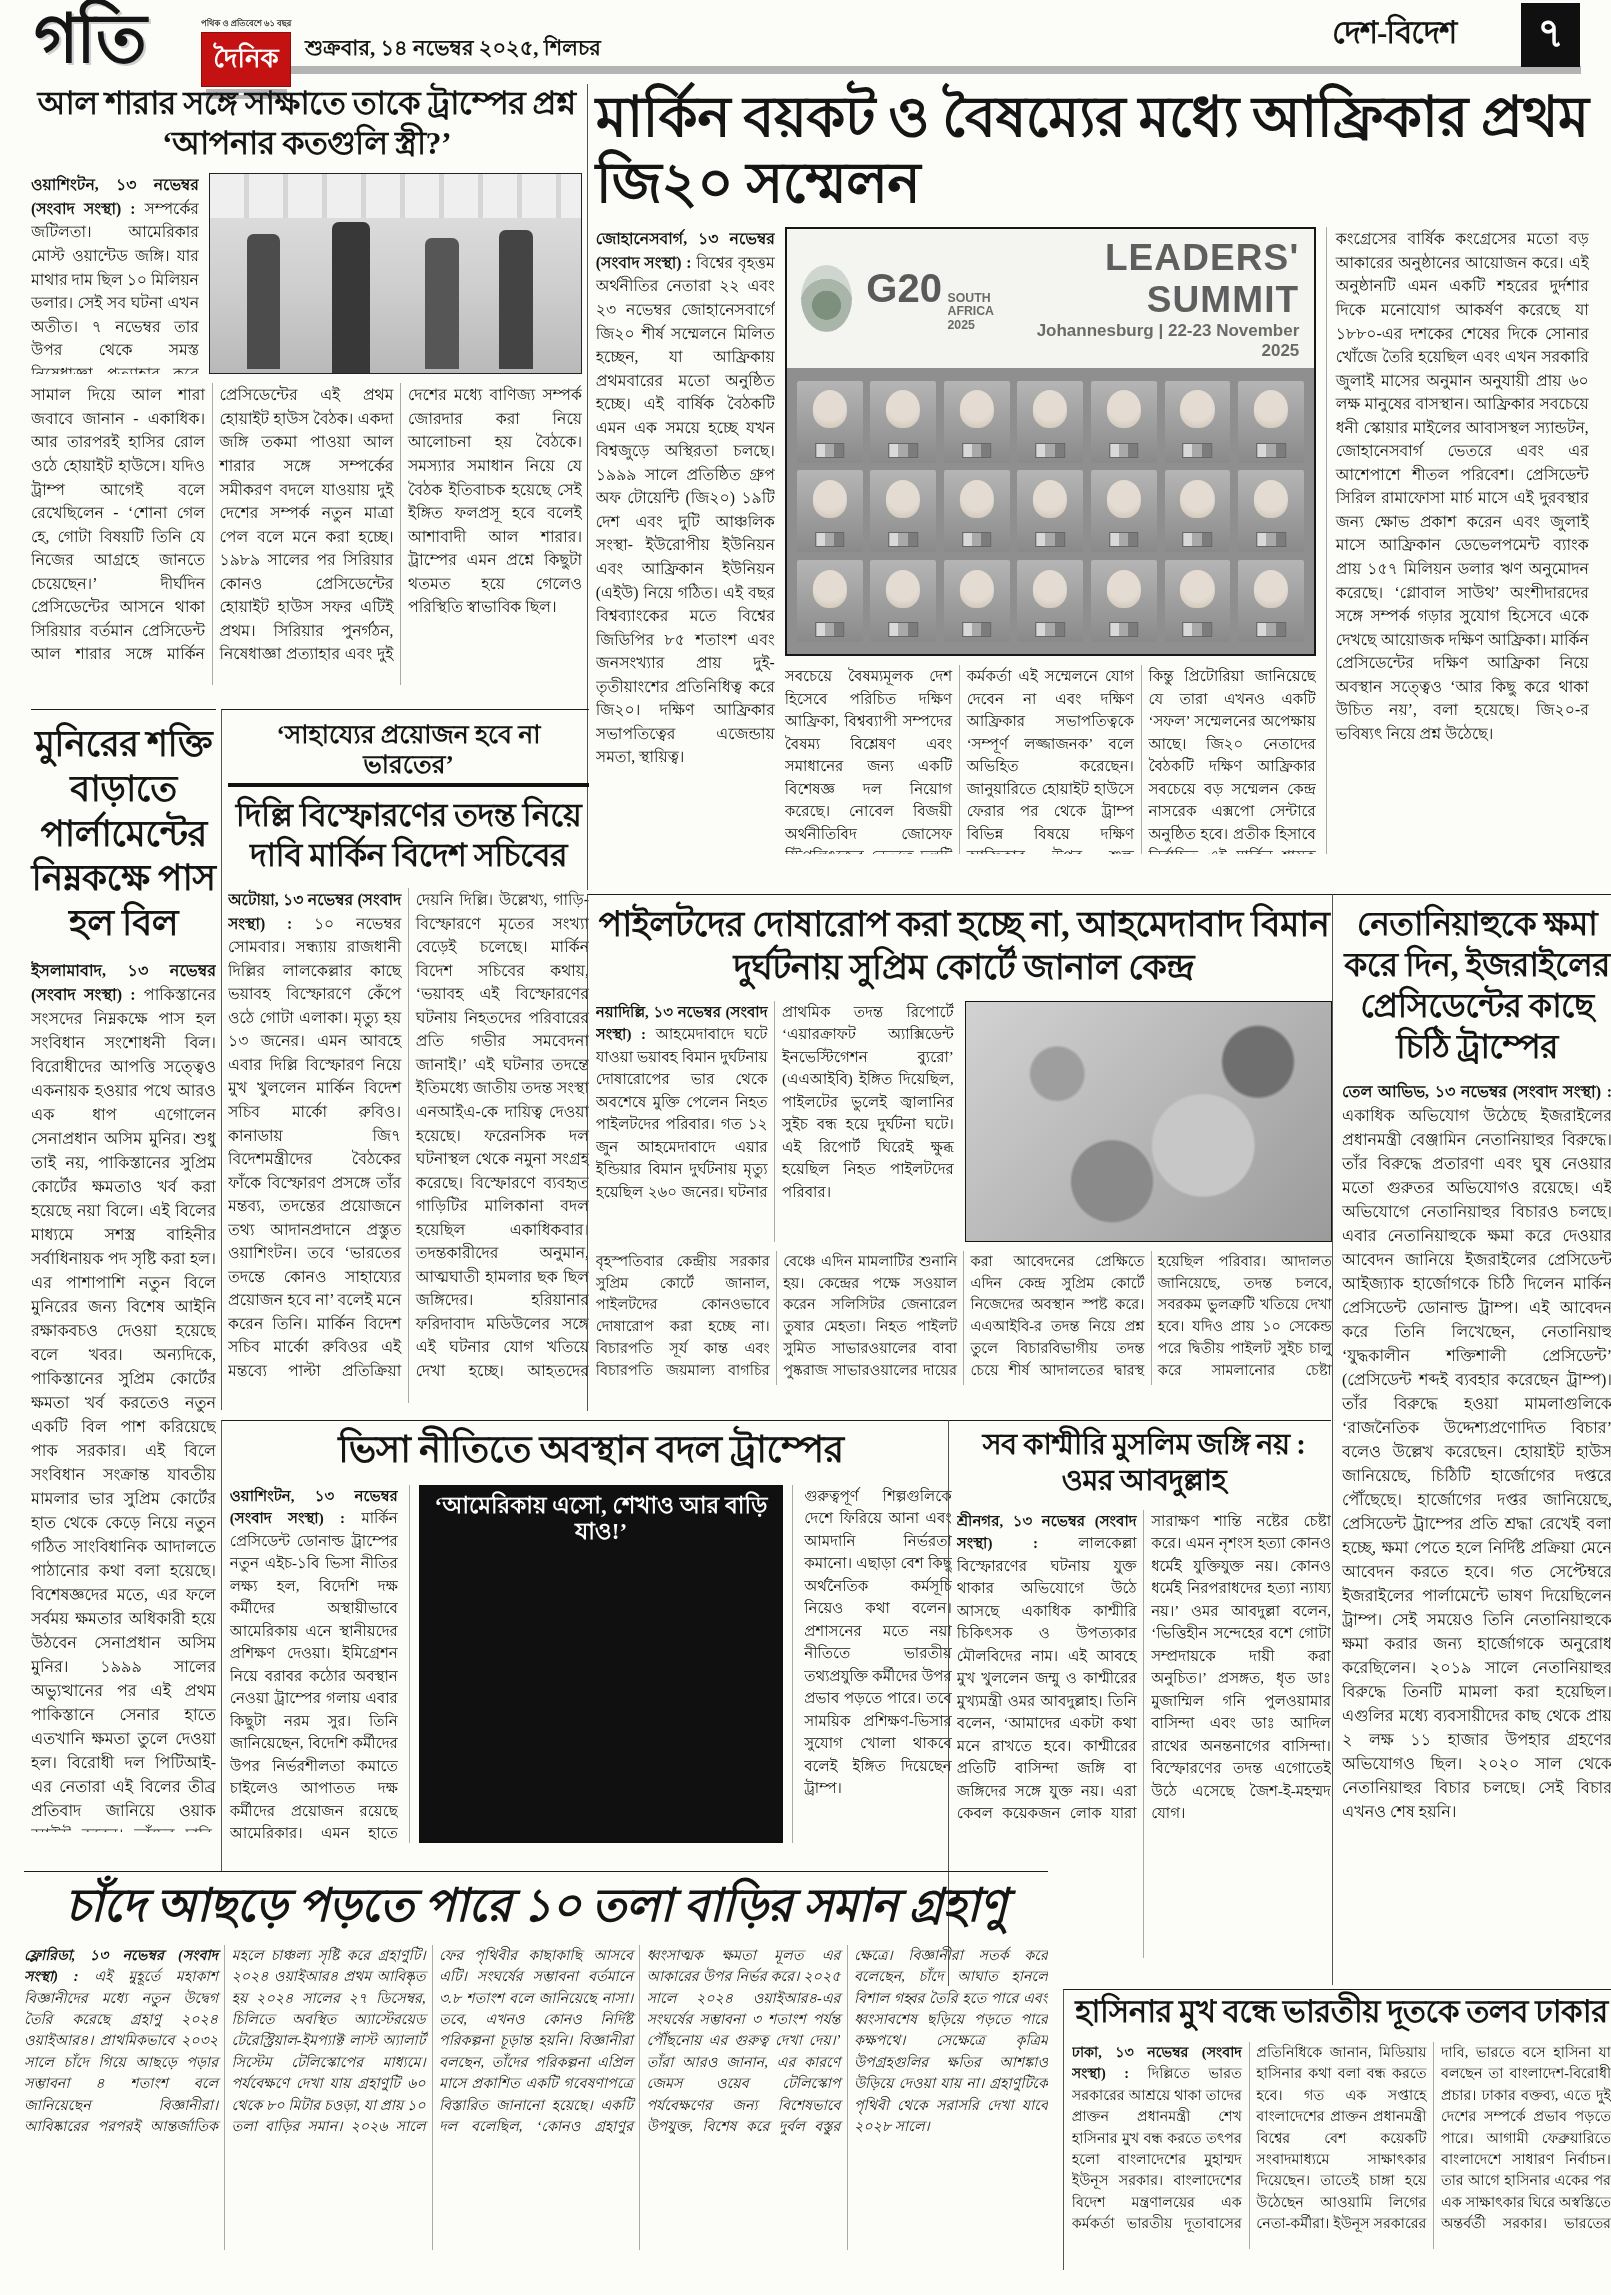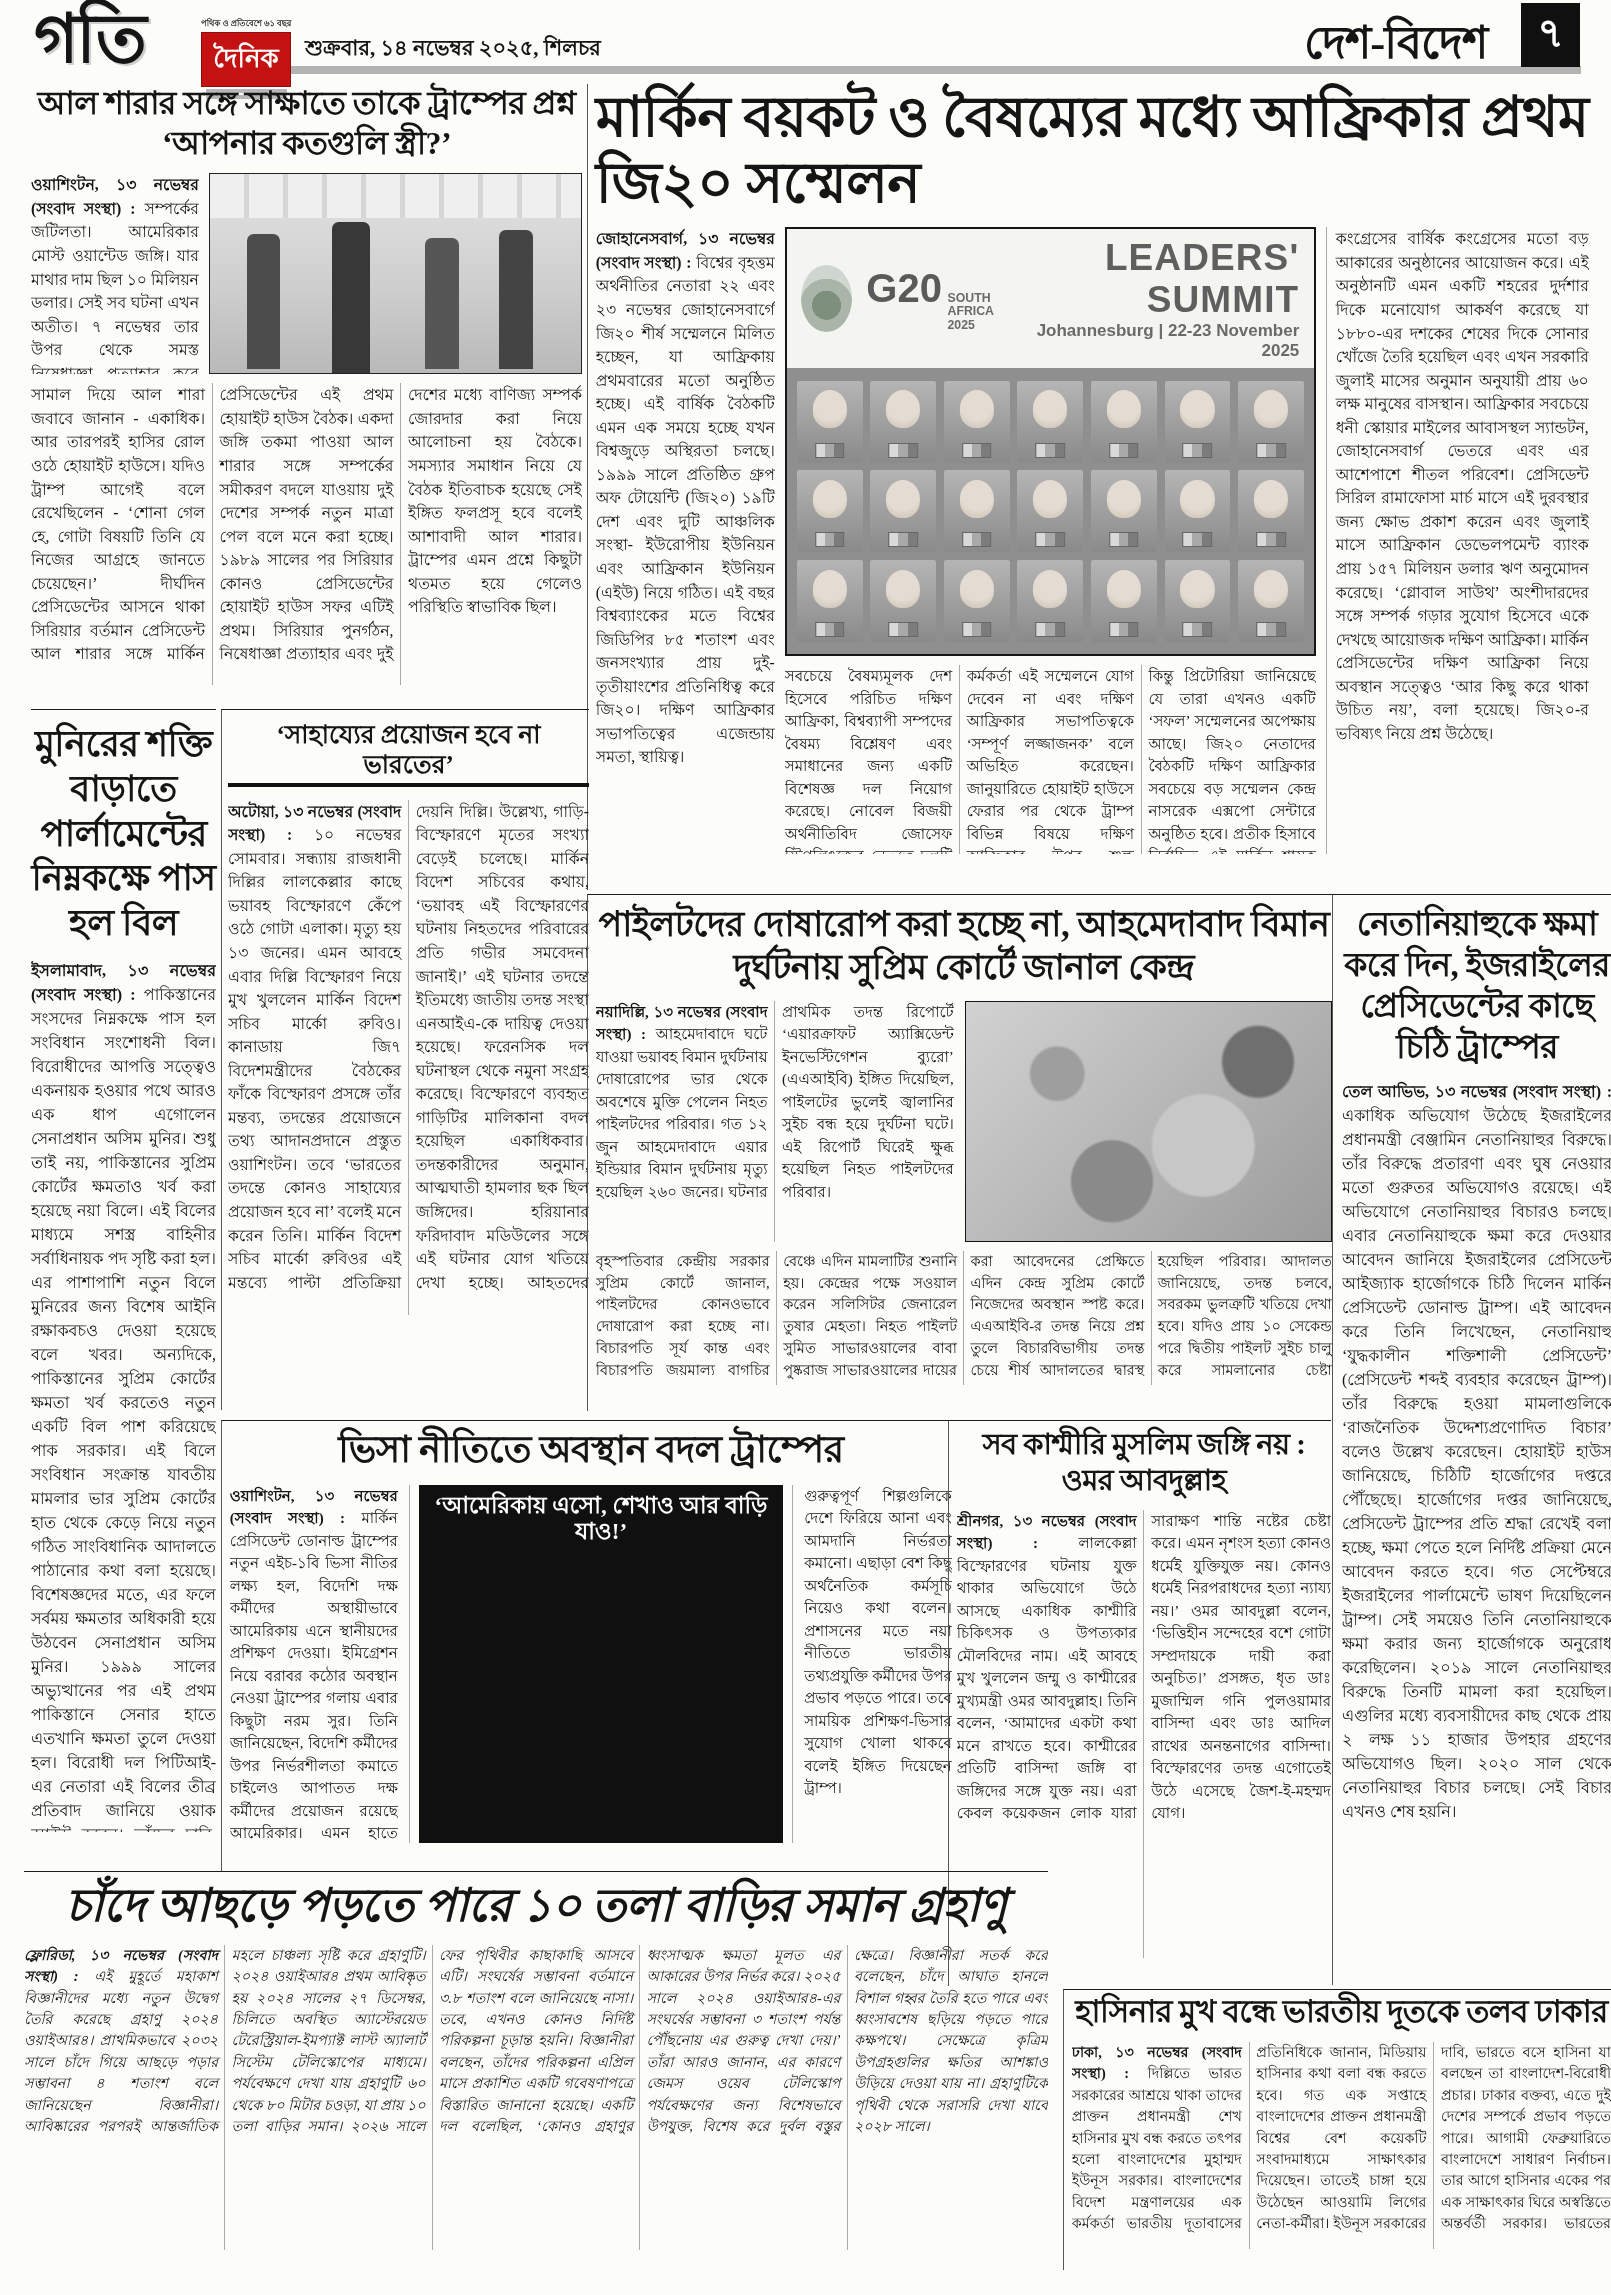--- a/index.html
+++ b/index.html
@@ -8,21 +8,21 @@
   .abs{position:absolute;}
   
   .logo{font-size:68px;font-weight:bold;line-height:1;letter-spacing:-2.2px;text-shadow:2.2px 2.2px 0 #cfcfcf;}
   .brandwrap{width:90px;text-align:center;}
   .brand-tag{font-size:8.4px;font-weight:bold;color:#333;white-space:nowrap;}
   .brandbox{margin-top:1.1px;background:#c41212;color:#fff;font-size:26px;font-weight:bold;
             padding:4.5px 3.4px;border:1.7px solid #8e0d0d;}
   .micro{height:3.9px;background:#b7b7b7;margin:2.2px 4.5px 0 4.5px;}
   .dateline-top{font-size:21px;font-weight:bold;}
   .head-rule{background:#b3b3b3;height:7.8px;}
-  .section-name{font-size:45px;font-weight:bold;letter-spacing:-1.1px;}
+  .section-name{font-size:31px;font-weight:bold;letter-spacing:-1.1px;margin-left:28px;}
   .pagebox{width:59px;height:64px;background:#101010;color:#fff;font-size:41px;font-weight:bold;
            display:flex;align-items:center;justify-content:center;}
   
   .hl{font-weight:bold;text-align:center;line-height:1.24;letter-spacing:-0.6px;}
   .bt{font-size:15.7px;line-height:1.5;text-align:justify;margin:0;}
   .bt strong{font-weight:bold;}
   .cols2{column-count:2;column-gap:14.5px;column-rule:0.6px solid #a9a9a9;}
   .cols3{column-count:3;column-gap:14.5px;column-rule:0.6px solid #a9a9a9;}
   .cols4{column-count:4;column-gap:13.4px;column-rule:0.6px solid #a9a9a9;}
   .cols5{column-count:5;column-gap:13.4px;column-rule:0.6px solid #a9a9a9;}
@@ -171,20 +171,21 @@
   <div class="abs rt" style="left:31px;top:709px;width:185px;height:1154px;">
     <div class="hl" style="font-size:36px;margin-top:12.3px;">মুনিরের শক্তি বাড়াতে পার্লামেন্টের নিম্নকক্ষে পাস হল বিল</div>
     <div style="margin-top:13.4px;height:873px;overflow:hidden;">
       <p class="bt" style="font-size:16px;"><strong>ইসলামাবাদ, ১৩ নভেম্বর (সংবাদ সংস্থা) :</strong>
       <span>পাকিস্তানের সংসদের নিম্নকক্ষে পাস হল সংবিধান সংশোধনী বিল। বিরোধীদের আপত্তি সত্ত্বেও একনায়ক হওয়ার পথে আরও এক ধাপ এগোলেন সেনাপ্রধান অসিম মুনির। শুধু তাই নয়, পাকিস্তানের সুপ্রিম কোর্টের ক্ষমতাও খর্ব করা হয়েছে নয়া বিলে। এই বিলের মাধ্যমে সশস্ত্র বাহিনীর সর্বাধিনায়ক পদ সৃষ্টি করা হল। এর পাশাপাশি নতুন বিলে মুনিরের জন্য বিশেষ আইনি রক্ষাকবচও দেওয়া হয়েছে বলে খবর। অন্যদিকে, পাকিস্তানের সুপ্রিম কোর্টের ক্ষমতা খর্ব করতেও নতুন একটি বিল পাশ করিয়েছে পাক সরকার। এই বিলে সংবিধান সংক্রান্ত যাবতীয় মামলার ভার সুপ্রিম কোর্টের হাত থেকে কেড়ে নিয়ে নতুন গঠিত সাংবিধানিক আদালতে পাঠানোর কথা বলা হয়েছে। বিশেষজ্ঞদের মতে, এর ফলে সর্বময় ক্ষমতার অধিকারী হয়ে উঠবেন সেনাপ্রধান অসিম মুনির। ১৯৯৯ সালের অভ্যুত্থানের পর এই প্রথম পাকিস্তানে সেনার হাতে এতখানি ক্ষমতা তুলে দেওয়া হল। বিরোধী দল পিটিআই-এর নেতারা এই বিলের তীব্র প্রতিবাদ জানিয়ে ওয়াক আউট করেন। তাঁদের দাবি, এই বিল গণতন্ত্রের কফিনে শেষ পেরেক। সংবিধান বিশেষজ্ঞরাও মনে করছেন, বিচারবিভাগের স্বাধীনতা এর ফলে চরমভাবে ক্ষুণ্ণ হবে। নতুন আইনের ফলে সেনাপ্রধানের বিরুদ্ধে কোনও মামলাও করা যাবে না বলে জানা গিয়েছে।</span></p>
     </div>
   </div>
 
   <div class="abs rt rl" style="left:221px;top:709px;width:361px;height:700px;padding-left:6px;">
     <div class="kicker" style="margin-top:10px;"><span>‘সাহায্যের প্রয়োজন হবে না ভারতের’</span></div>
+    <div class="hl" style="font-size:32px;margin-top:9px;">দিল্লি বিস্ফোরণের তদন্ত নিয়ে দাবি মার্কিন বিদেশ সচিবের</div>
     <div class="cols2" style="margin-top:12.3px;height:515px;overflow:hidden;">
       <p class="bt"><strong>অটোয়া, ১৩ নভেম্বর (সংবাদ সংস্থা) :</strong>
       <span>১০ নভেম্বর সোমবার। সন্ধ্যায় রাজধানী দিল্লির লালকেল্লার কাছে ভয়াবহ বিস্ফোরণে কেঁপে ওঠে গোটা এলাকা। মৃত্যু হয় ১৩ জনের। এমন আবহে এবার দিল্লি বিস্ফোরণ নিয়ে মুখ খুললেন মার্কিন বিদেশ সচিব মার্কো রুবিও। কানাডায় জি৭ বিদেশমন্ত্রীদের বৈঠকের ফাঁকে বিস্ফোরণ প্রসঙ্গে তাঁর মন্তব্য, তদন্তের প্রয়োজনে তথ্য আদানপ্রদানে প্রস্তুত ওয়াশিংটন। তবে ‘ভারতের তদন্তে কোনও সাহায্যের প্রয়োজন হবে না’ বলেই মনে করেন তিনি। মার্কিন বিদেশ সচিব মার্কো রুবিওর এই মন্তব্যে পাল্টা প্রতিক্রিয়া দেয়নি দিল্লি। উল্লেখ্য, গাড়ি-বিস্ফোরণে মৃতের সংখ্যা বেড়েই চলেছে। মার্কিন বিদেশ সচিবের কথায়, ‘ভয়াবহ এই বিস্ফোরণের ঘটনায় নিহতদের পরিবারের প্রতি গভীর সমবেদনা জানাই।’ এই ঘটনার তদন্তে ইতিমধ্যে জাতীয় তদন্ত সংস্থা এনআইএ-কে দায়িত্ব দেওয়া হয়েছে। ফরেনসিক দল ঘটনাস্থল থেকে নমুনা সংগ্রহ করেছে। বিস্ফোরণে ব্যবহৃত গাড়িটির মালিকানা বদল হয়েছিল একাধিকবার। তদন্তকারীদের অনুমান, আত্মঘাতী হামলার ছক ছিল জঙ্গিদের। হরিয়ানার ফরিদাবাদ মডিউলের সঙ্গে এই ঘটনার যোগ খতিয়ে দেখা হচ্ছে। আহতদের চিকিৎসা চলছে দিল্লির বিভিন্ন হাসপাতালে।</span></p>
     </div>
   </div>
 
   <div class="abs rt rl" style="left:587px;top:894px;width:736px;height:516px;padding-left:7.8px;">
     <div class="hl" style="font-size:35px;margin-top:7.8px;">পাইলটদের দোষারোপ করা হচ্ছে না, আহমেদাবাদ বিমান দুর্ঘটনায় সুপ্রিম কোর্টে জানাল কেন্দ্র</div>
     <div style="display:flex;gap:11.2px;margin-top:11.2px;height:241px;">
       <div class="cols2" style="width:358px;overflow:hidden;">

